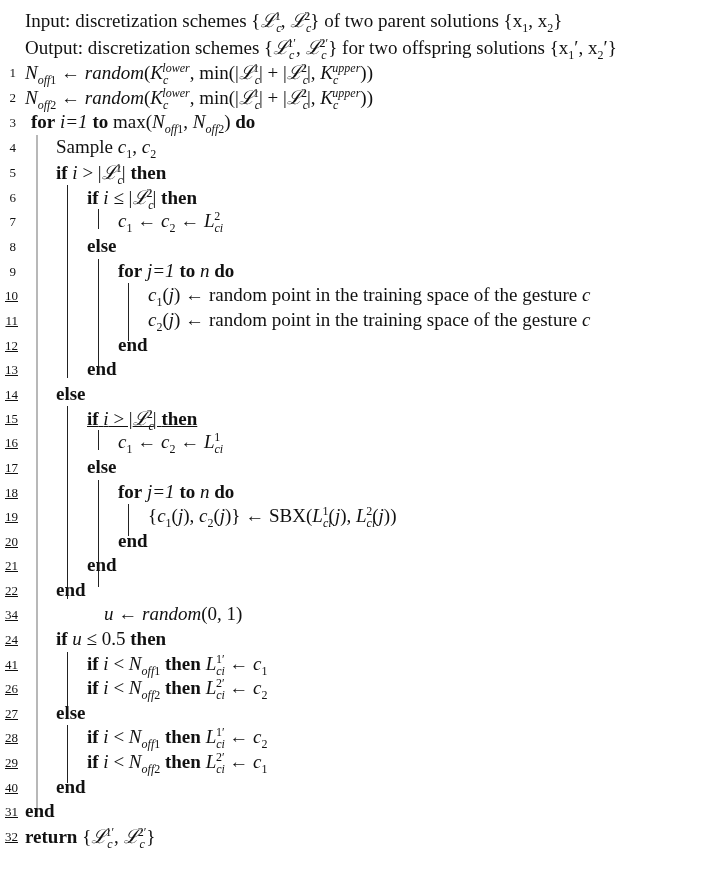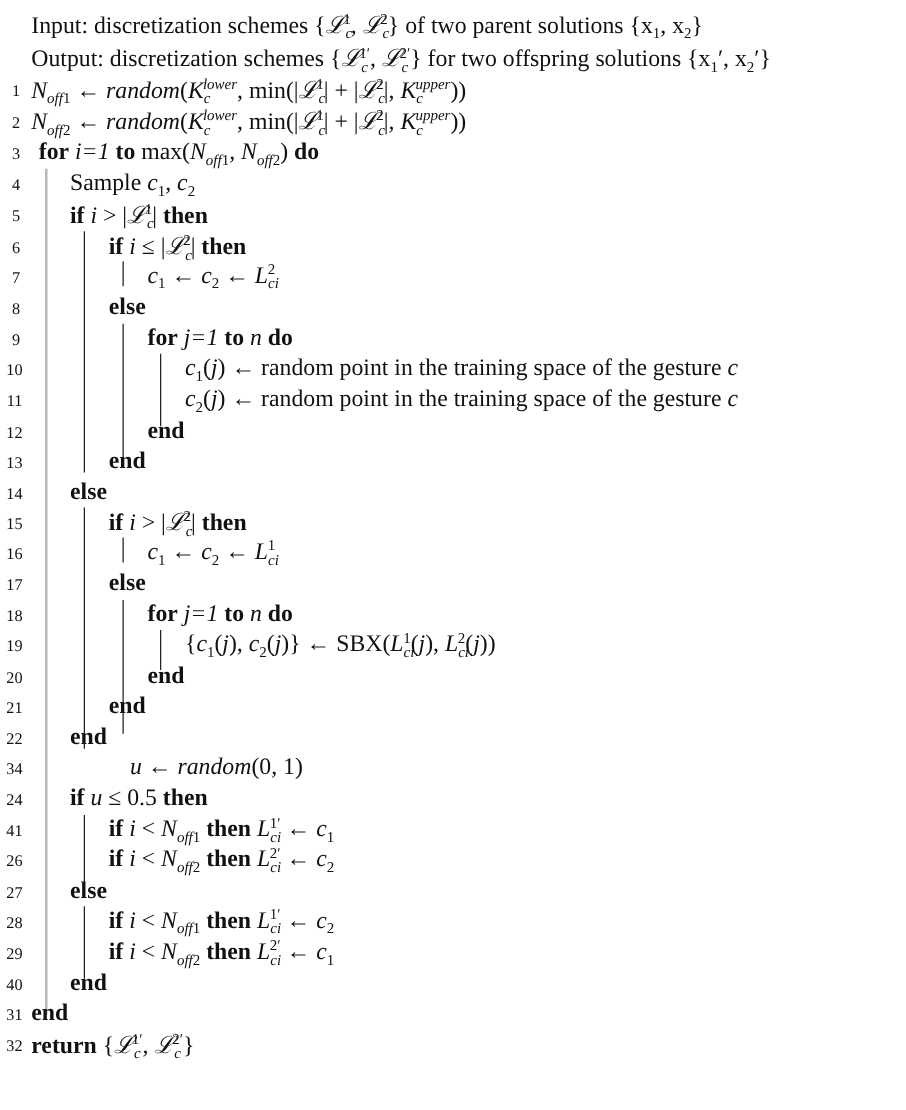--- a/index.html
+++ b/index.html
@@ -3,21 +3,21 @@
 <meta charset="utf-8">
 <style>
   html, body { margin:0; padding:0; background:#ffffff; }
   body { width:725px; height:888px; position:relative; overflow:hidden;
          font-family:"DejaVu Serif", "Liberation Serif", serif; color:#111; }
   .algo { position:absolute; left:0; top:0; width:725px; height:888px; }
   .line { position:absolute; left:0; height:24px; white-space:nowrap;
           font-family:"Liberation Serif", "DejaVu Serif", serif; font-size:19px; line-height:24px; }
   .lno { position:absolute; left:2px; width:14px; text-align:right; font-size:13px;
          font-family:"Liberation Serif", serif; top:1px; }
-  .lno.wide { left:0px; width:18px; }
+  .lno.wide { left:0px; width:18px;text-decoration:underline; }
   .code { position:absolute; top:0; }
   .kw { font-weight:normal; }
   sub, sup { font-size:12px; line-height:0; }
   .bar { position:absolute; width:1.3px; background:#222; }
   .bar.top { background:#b8b8b8; width:2px; }
   .cal { font-style:italic; font-family:"DejaVu Serif", serif; }
 </style>
 </head>
 <body>
 
@@ -113,21 +113,21 @@
     <span class="code" style="left:87px;"><b>end</b></span>
   </div>
 
   <div class="line" style="top:382px;">
     <span class="lno wide">14</span>
     <span class="code" style="left:56px;"><b>else</b></span>
   </div>
 
   <div class="line" style="top:406px;">
     <span class="lno wide">15</span>
-    <span class="code" style="left:87px;"><b>if</b> <i>i</i> &gt; |<span class="cal">ℒ</span><sub><i>c</i></sub><sup style="margin-left:-7px;">2</sup>| <b>then</b></span>
+    <span class="code" style="left:87px;text-decoration:underline;"><b>if</b> <i>i</i> &gt; |<span class="cal">ℒ</span><sub><i>c</i></sub><sup style="margin-left:-7px;">2</sup>| <b>then</b></span>
   </div>
 
   <div class="line" style="top:430px;">
     <span class="lno wide">16</span>
     <span class="code" style="left:118px;"><i>c</i><sub>1</sub> ← <i>c</i><sub>2</sub> ← <i>L</i><sub><i>ci</i></sub><sup style="margin-left:-9px;">1</sup></span>
   </div>
 
   <div class="line" style="top:455px;">
     <span class="lno wide">17</span>
     <span class="code" style="left:87px;"><b>else</b></span>

